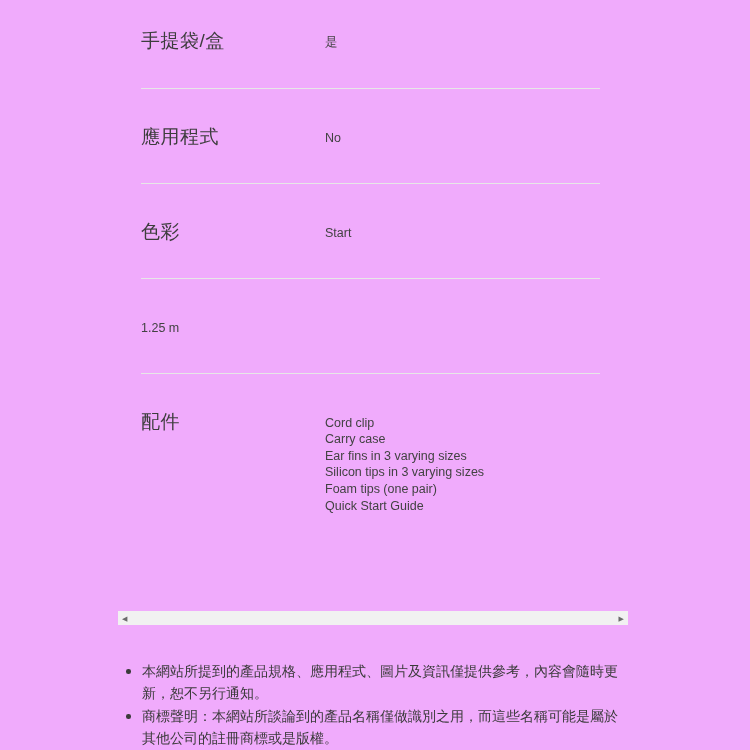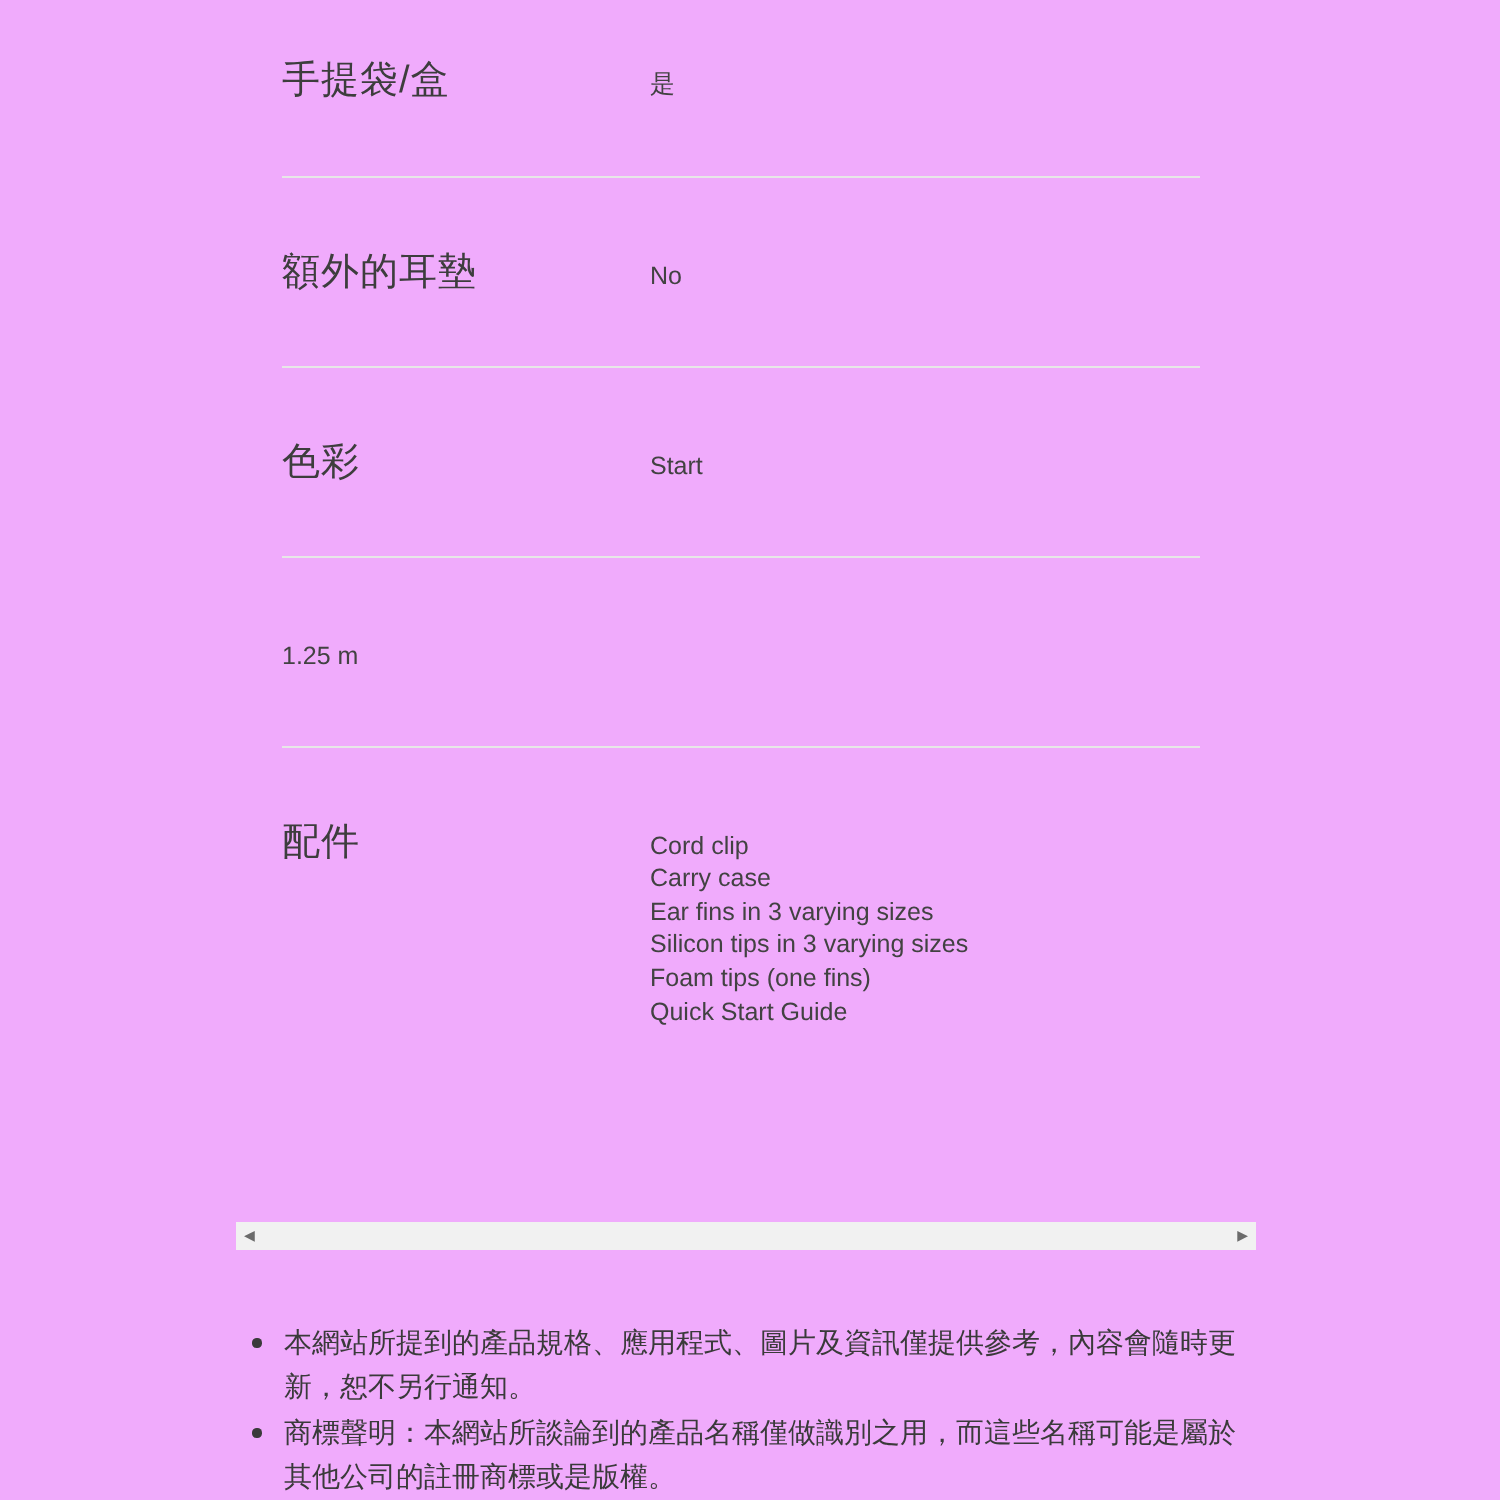--- a/index.html
+++ b/index.html
@@ -102,21 +102,21 @@
   <div class="spec-table">
 
     <div class="spec-row first">
       <div class="spec-label">手提袋/盒</div>
       <div class="spec-value">
         <div class="value-line">是</div>
       </div>
     </div>
 
     <div class="spec-row">
-      <div class="spec-label">額外的耳墊</div>
+      <div class="spec-label">應用程式</div>
       <div class="spec-value">
         <div class="value-line">No</div>
       </div>
     </div>
 
     <div class="spec-row">
       <div class="spec-label">色彩</div>
       <div class="spec-value">
         <div class="value-line">Start</div>
       </div>
@@ -128,21 +128,21 @@
       </div>
     </div>
 
     <div class="spec-row last">
       <div class="spec-label">配件</div>
       <div class="spec-value">
         <div class="value-line">Cord clip</div>
         <div class="value-line">Carry case</div>
         <div class="value-line">Ear fins in 3 varying sizes</div>
         <div class="value-line">Silicon tips in 3 varying sizes</div>
-        <div class="value-line">Foam tips (one fins)</div>
+        <div class="value-line">Foam tips (one pair)</div>
         <div class="value-line">Quick Start Guide</div>
       </div>
     </div>
 
   </div>
 
   <div class="hscrollbar">
     <span class="scroll-arrow">◀</span>
     <span class="scroll-arrow">▶</span>
   </div>

